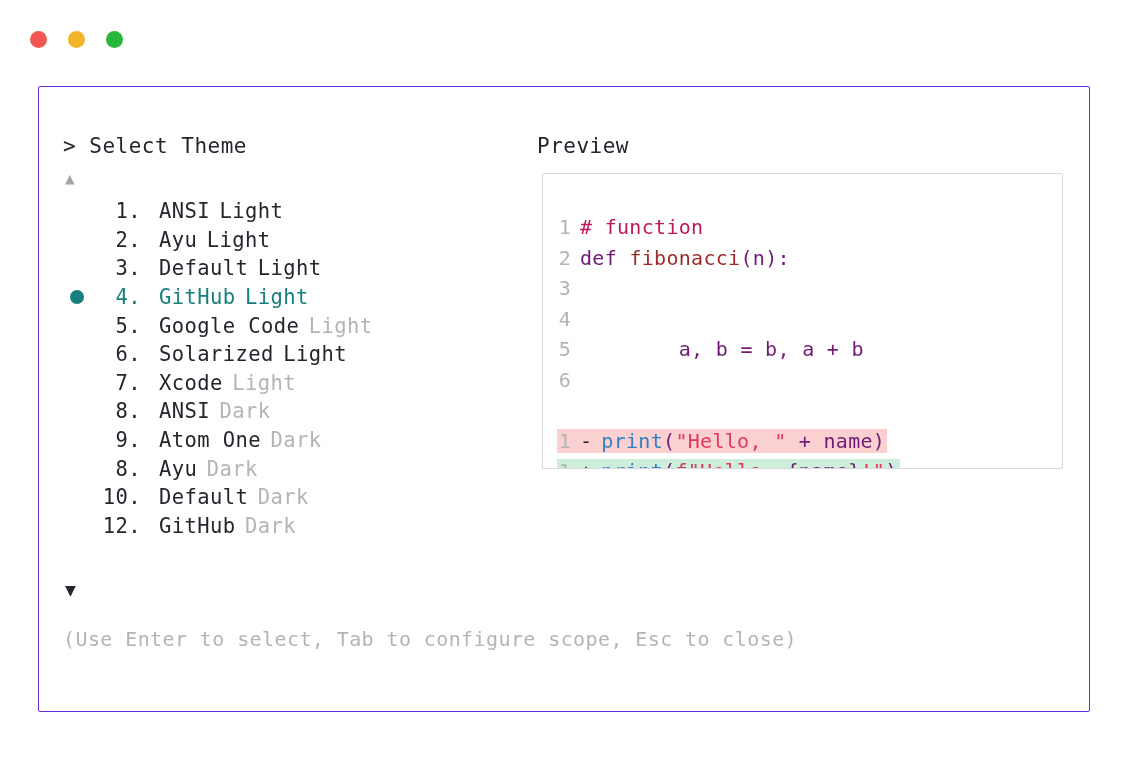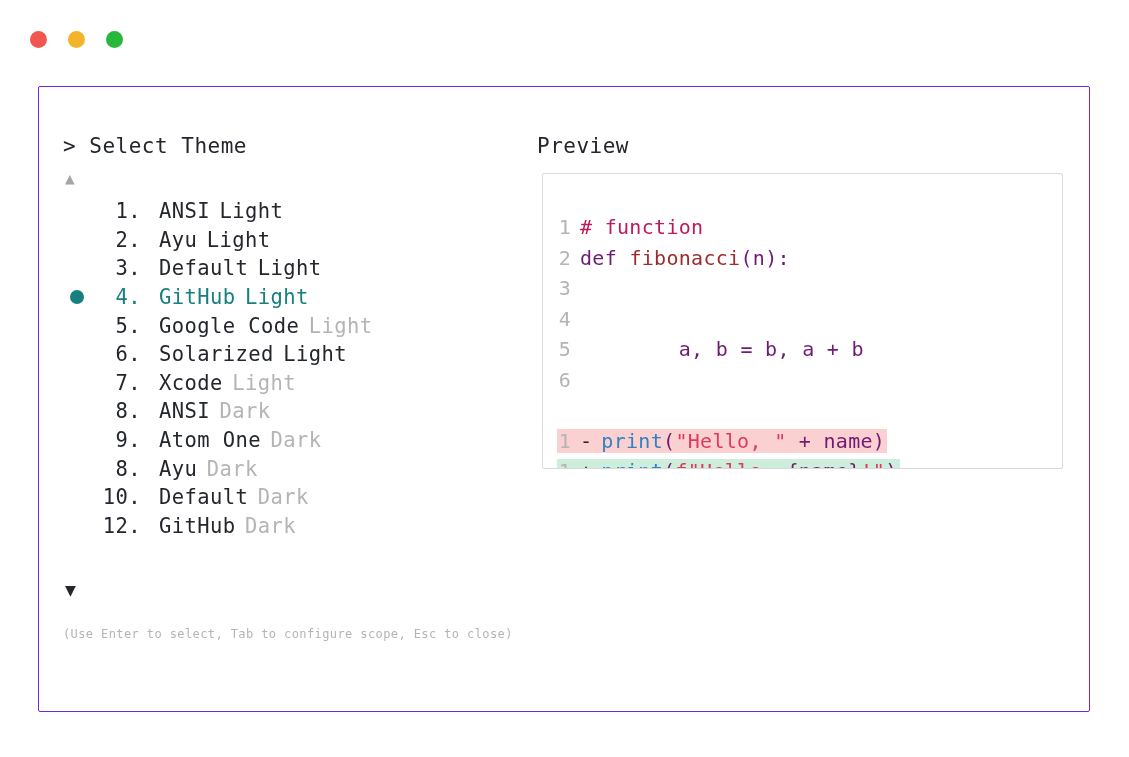--- a/index.html
+++ b/index.html
@@ -133,21 +133,21 @@
   .theme-row.selected .theme-variant,
   .theme-row.selected .theme-variant.dim {
     color: #17807f;
   }
 
   
   #footer-hint {
     position: absolute;
     left: 24px;
     top: 540px;
-    font-size: 12px;
+    font-size: 20px;
     letter-spacing: 0.4px;
     color: #b4b4b7;
     white-space: pre;
   }
 
   
   #preview-panel {
     position: absolute;
     left: 498px;
     top: 0;

